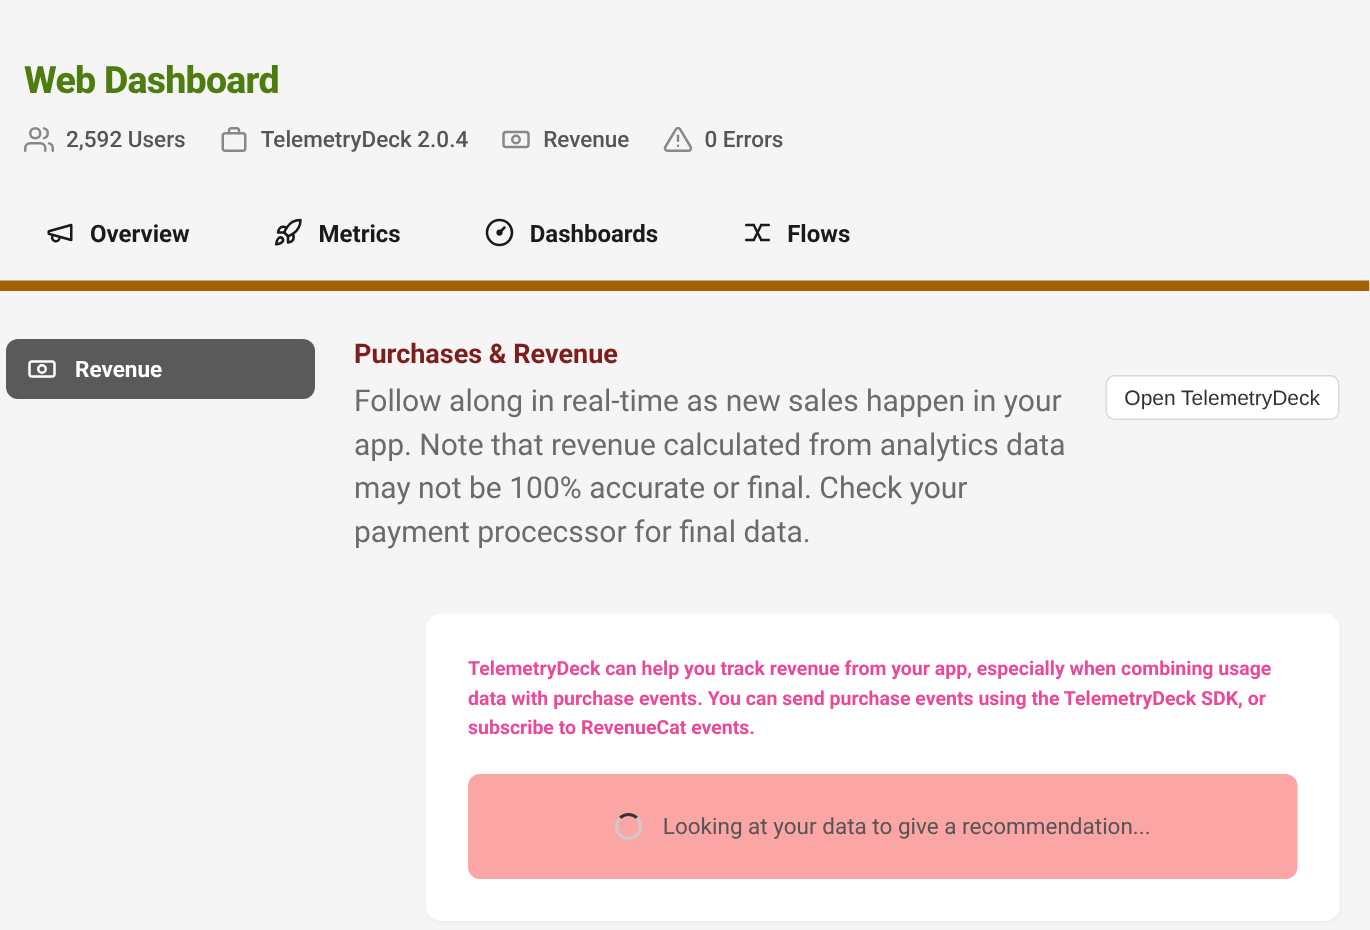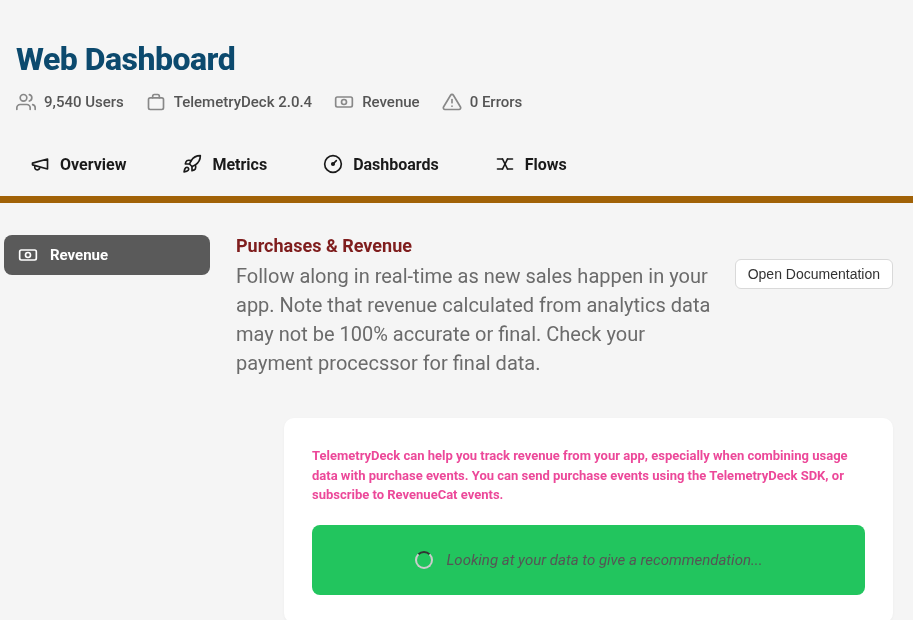--- a/index.html
+++ b/index.html
@@ -9,23 +9,23 @@
       color: #1a1a1a;
       width: 913px;
       height: 620px;
       overflow: hidden;
     }
     .header {
       padding: 40px 16px 0 16px;
       background: #f5f5f5;
     }
     .page-title {
-      font-size: 32px;
+      font-size: 25px;
       font-weight: 800;
-      color: #0c4a6e;
+      color: #4d7c0f;
       letter-spacing: -0.5px;
     }
     .stats-row {
       display: flex;
       gap: 22px;
       margin-top: 14px;
       align-items: center;
     }
     .stat-item {
       display: flex;
@@ -127,31 +127,30 @@
       font-weight: 700;
       margin-bottom: 12px;
     }
     .card-desc {
       font-size: 13px;
       color: #ec4899;
       line-height: 1.5;
       font-weight: bold;
     }
     .loading-box {
-      background: #22c55e;
+      background: #fca5a5;
       border-radius: 8px;
       padding: 26px;
       margin-top: 20px;
       display: flex;
       align-items: center;
       justify-content: center;
       gap: 14px;
       color: #555;
       font-size: 15px;
-      font-style: italic;
     }
     .spinner {
       width: 18px;
       height: 18px;
       border: 2px solid #ccc;
       border-top-color: #333;
       border-radius: 50%;
       animation: spin 0.9s linear infinite;
     }
     @keyframes spin { to { transform: rotate(360deg); } }
@@ -162,21 +161,21 @@
 <div class="header">
   <h1 class="page-title">Web Dashboard</h1>
   <div class="stats-row">
     <div class="stat-item">
       <svg width="20" height="20" viewBox="0 0 24 24" fill="none" stroke="#888" stroke-width="2" stroke-linecap="round" stroke-linejoin="round">
           <path d="M17 21v-2a4 4 0 0 0-4-4H5a4 4 0 0 0-4 4v2"></path>
           <circle cx="9" cy="7" r="4"></circle>
           <path d="M23 21v-2a4 4 0 0 0-3-3.87"></path>
           <path d="M16 3.13a4 4 0 0 1 0 7.75"></path>
         </svg>
-      <span>9,540 Users</span>
+      <span>2,592 Users</span>
     </div>
     <div class="stat-item">
       <svg width="20" height="20" viewBox="0 0 24 24" fill="none" stroke="#888" stroke-width="2" stroke-linecap="round" stroke-linejoin="round">
           <rect x="3" y="7" width="18" height="14" rx="2"></rect>
           <path d="M8 7V5a2 2 0 0 1 2-2h4a2 2 0 0 1 2 2v2"></path>
         </svg>
       <span>TelemetryDeck 2.0.4</span>
     </div>
     <div class="stat-item">
       <svg width="20" height="20" viewBox="0 0 24 24" fill="none" stroke="#888" stroke-width="2" stroke-linecap="round" stroke-linejoin="round">
@@ -245,21 +244,21 @@
       <span>Revenue</span>
     </div>
   </div>
 
   <div class="content">
     <div class="content-header">
       <div class="content-header-text">
         <h2 class="section-title">Purchases &amp; Revenue</h2>
         <p class="section-desc">Follow along in real-time as new sales happen in your app. Note that revenue calculated from analytics data may not be 100% accurate or final. Check your payment procecssor for final data.</p>
       </div>
-      <button class="doc-btn">Open Documentation</button>
+      <button class="doc-btn">Open TelemetryDeck</button>
     </div>
 
     <div class="card">
       <p class="card-desc">TelemetryDeck can help you track revenue from your app, especially when combining usage data with purchase events. You can send purchase events using the TelemetryDeck SDK, or subscribe to RevenueCat events.</p>
       <div class="loading-box">
         <div class="spinner"></div>
         <span>Looking at your data to give a recommendation...</span>
       </div>
     </div>
   </div>

